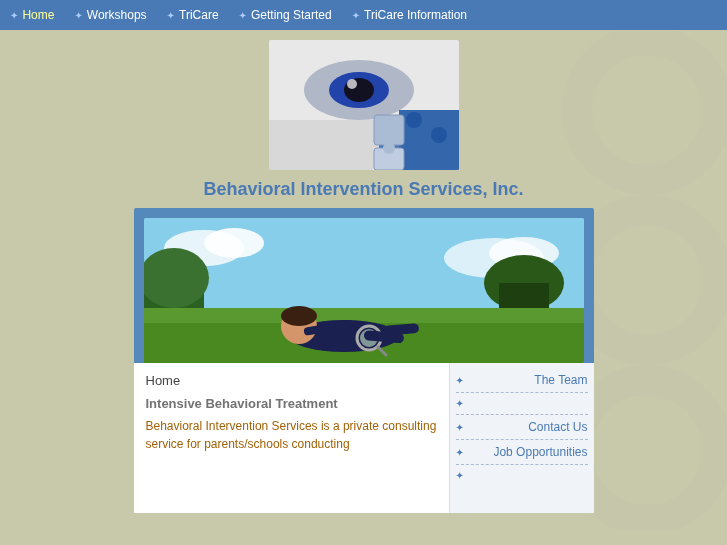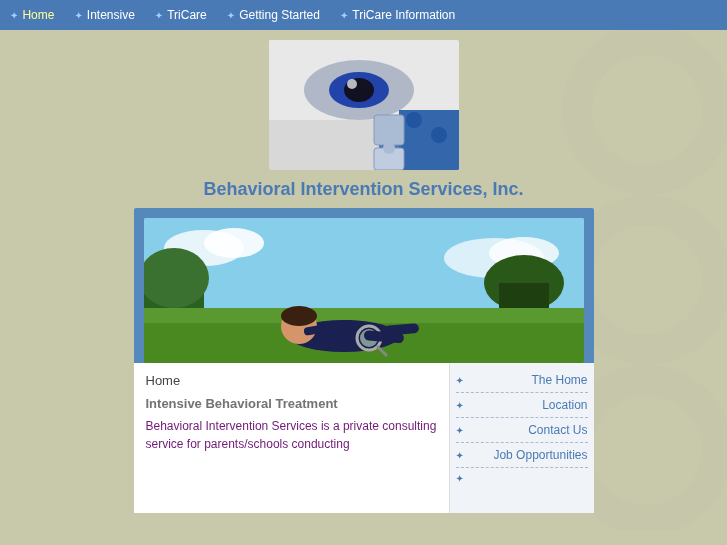--- a/index.html
+++ b/index.html
@@ -126,21 +126,21 @@
 
     .section-title {
       font-size: 13px;
       font-weight: bold;
       color: #737373;
       margin-bottom: 6px;
     }
 
     .body-text {
       font-size: 12px;
-      color: #701a75;
+      color: #a16207;
       line-height: 1.5;
     }
 
     
     .right-sidebar {
       width: 145px;
       background-color: #f0f4f8;
       padding: 8px 6px;
       border-left: 1px solid #ddd;
     }
@@ -188,21 +188,21 @@
   <circle cx="100" cy="420" r="70" fill="none" stroke="#8899aa" stroke-width="30" opacity="0.4"></circle>
 </svg>
 
 <nav class="navbar">
   <a class="nav-item active">
     <span class="nav-arrow">✦</span>
     <span>Home</span>
   </a>
   <a class="nav-item">
     <span class="nav-arrow">✦</span>
-    <span>Intensive</span>
+    <span>Workshops</span>
   </a>
   <a class="nav-item">
     <span class="nav-arrow">✦</span>
     <span>TriCare</span>
   </a>
   <a class="nav-item">
     <span class="nav-arrow">✦</span>
     <span>Getting Started</span>
   </a>
   <a class="nav-item">
@@ -284,27 +284,26 @@
       <div class="main-content-area">
         <h2 class="page-heading">Home</h2>
         <p class="section-title">Intensive Behavioral Treatment</p>
         <p class="body-text">Behavioral Intervention Services is a private consulting service for parents/schools conducting</p>
       </div>
 
       <div class="right-sidebar">
 
         <div class="sidebar-item">
           <span class="sidebar-arrow">✦</span>
-          <a class="sidebar-link">The Home</a>
+          <a class="sidebar-link">The Team</a>
         </div>
         <hr class="sidebar-divider">
 
         <div class="sidebar-item">
           <span class="sidebar-arrow">✦</span>
-          <a class="sidebar-link">Location</a>
         </div>
         <hr class="sidebar-divider">
 
         <div class="sidebar-item">
           <span class="sidebar-arrow">✦</span>
           <a class="sidebar-link">Contact Us</a>
         </div>
         <hr class="sidebar-divider">
 
         <div class="sidebar-item">

